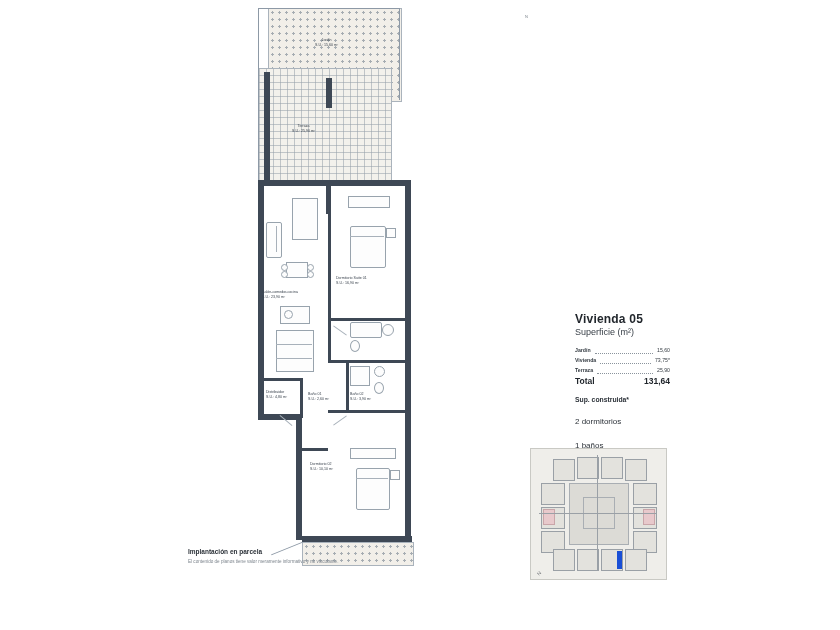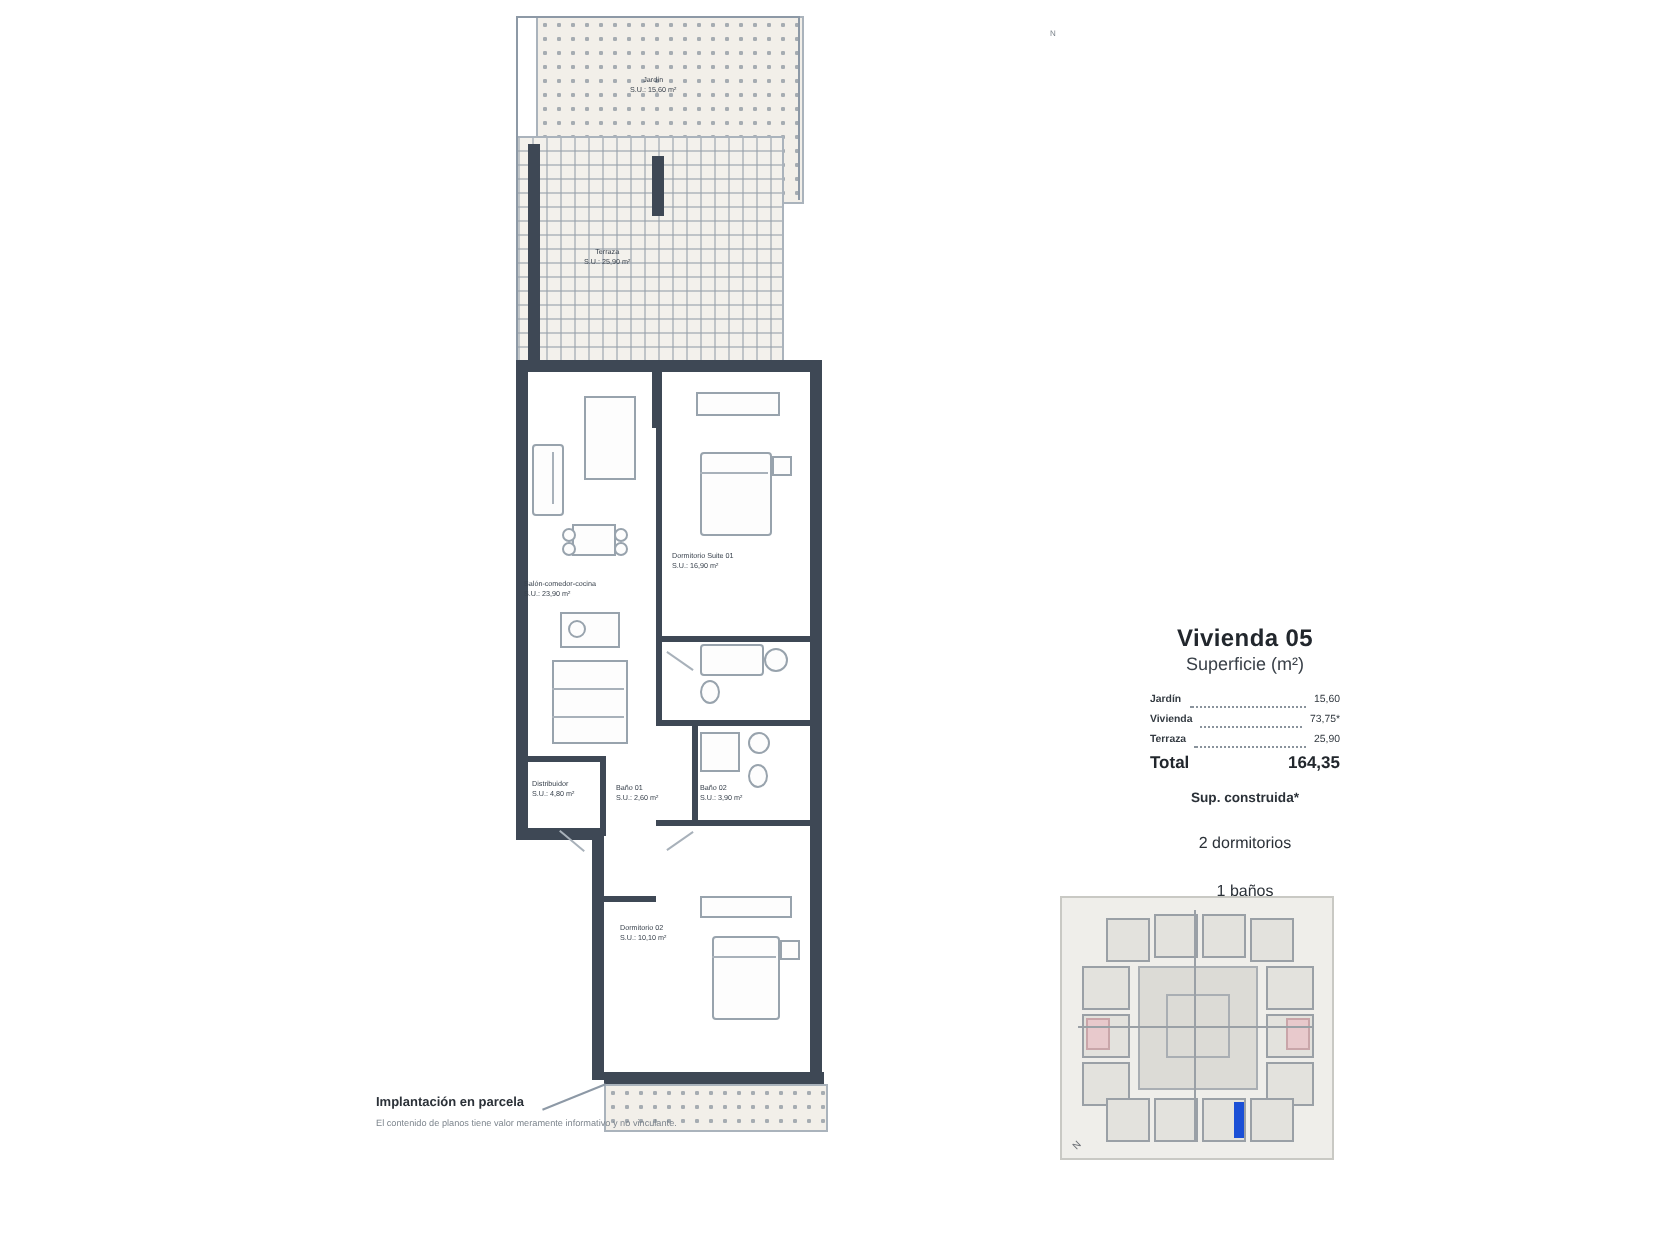--- a/index.html
+++ b/index.html
@@ -31,21 +31,21 @@
   .lbl{position:absolute;font-size:3.6px;line-height:1.35;color:#39424d;white-space:nowrap;}
   .lbl span{display:block;}
 
   
   .fz{position:absolute;border:.6px solid #98a3ad;background:#fdfdfd;}
   .fz.r{border-radius:2px;}
   .fz.c{border-radius:50%;}
   .fline{position:absolute;background:#a8b1ba;}
 
   
-  .info{position:absolute;left:575px;top:312px;width:95px;text-align:center;}
+  .info{position:absolute;left:575px;top:312px;width:95px;text-align:left;}
   .viv-title{font-size:12px;font-weight:700;color:#22272d;letter-spacing:.2px;}
   .viv-sub{font-size:9px;color:#3a4149;margin-top:1px;}
   .sup-list{margin-top:9px;font-size:5.2px;color:#333a41;line-height:1.9;}
   .sup-row{display:flex;justify-content:space-between;align-items:flex-end;gap:2px;}
   .sup-row .nm{font-weight:700;}
   .sup-row .dots-fill{flex:1;border-bottom:1px dotted #8a939c;margin:0 2px 1.5px 2px;height:1px;}
   .total-row{margin-top:0;display:flex;justify-content:space-between;font-size:8.5px;font-weight:700;color:#22272d;}
   .constr{margin-top:10px;font-size:6.8px;font-weight:700;color:#2b3138;}
   .rooms{font-size:8px;color:#2b3138;line-height:1.45;margin-top:13px;}
 
@@ -198,21 +198,21 @@
       </div>
       <div class="sup-row">
         <span class="nm">Terraza</span>
         <span class="dots-fill"></span>
         <span>25,90</span>
       </div>
     </div>
 
     <div class="total-row">
       <span>Total</span>
-      <span>164,35</span>
+      <span>131,64</span>
     </div>
 
     <div class="constr">Sup. construida*</div>
     <div class="rooms">2 dormitorios</div>
     <div class="rooms">1 baños</div>
   </div>
 
   <div class="keyplan">
     <div class="kp-core" style="left:38px;top:34px;width:58px;height:60px;"></div>
     <div class="kp-core" style="left:52px;top:48px;width:30px;height:30px;"></div>

